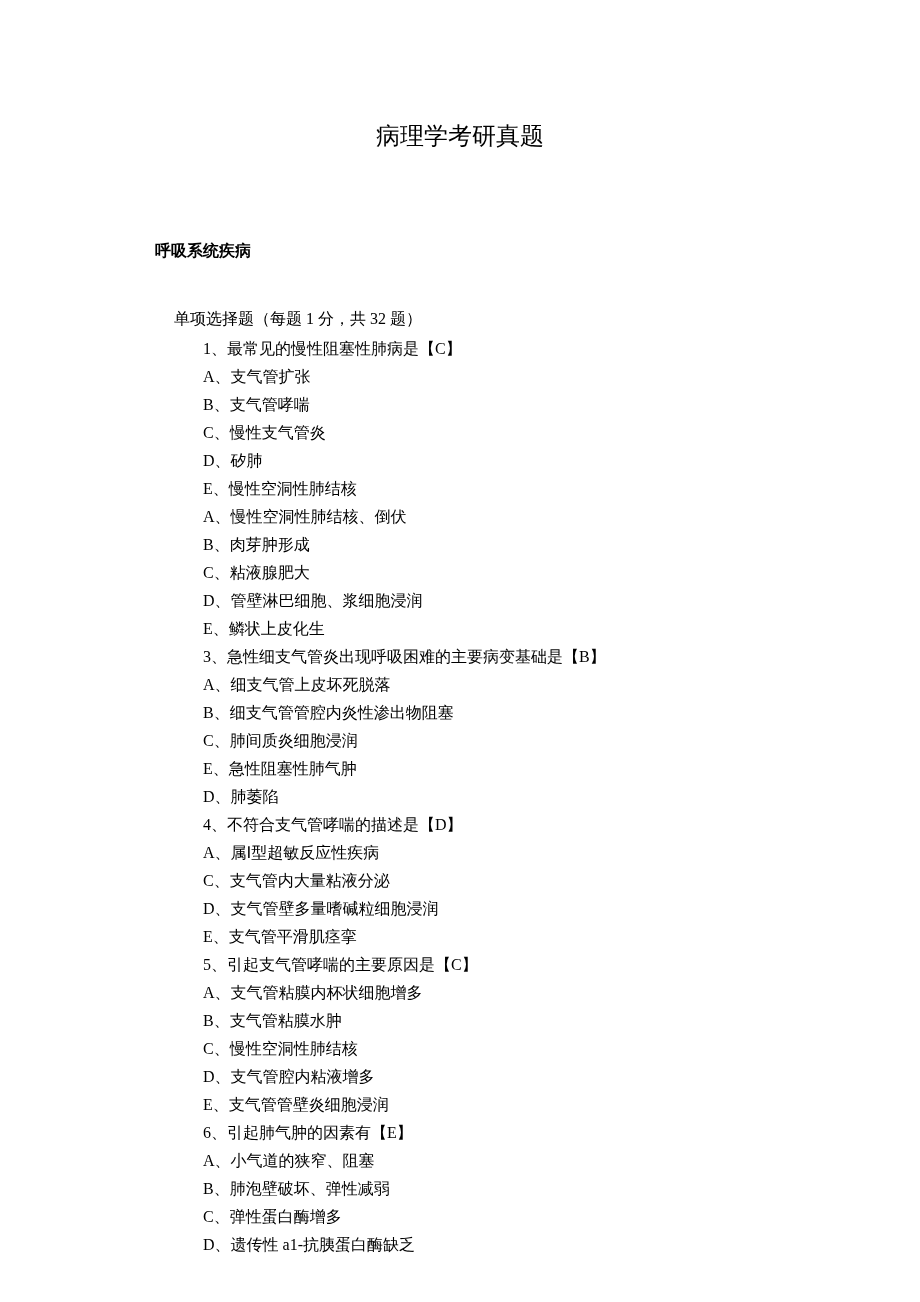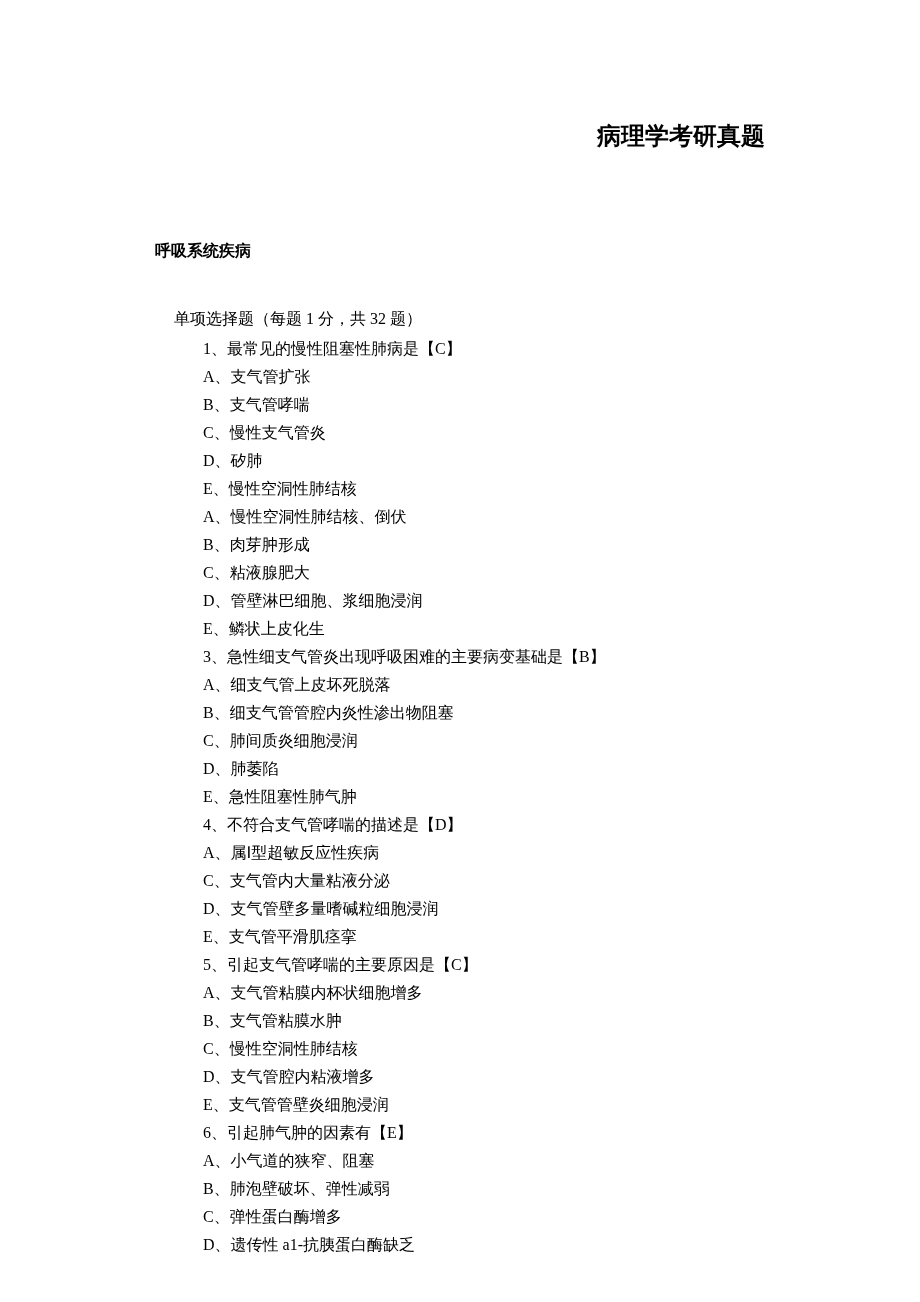--- a/index.html
+++ b/index.html
@@ -7,23 +7,23 @@
       background: #ffffff;
       width: 920px;
       height: 1302px;
       font-family: "SimSun", "宋体", serif;
       color: #000;
       padding: 115px 155px 60px 155px;
       font-size: 16px;
       line-height: 1.75;
     }
     .doc-title {
-      text-align: right;
+      text-align: center;
       font-size: 24px;
-      font-weight: bold;
+      font-weight: normal;
       font-family: "SimHei", "黑体", sans-serif;
       margin-bottom: 80px;
     }
     .section-heading {
       font-weight: bold;
       font-family: "SimHei", "黑体", sans-serif;
       margin-bottom: 40px;
     }
     .question-intro { margin-bottom: 2px; margin-left: 19px; }
     .q-block { padding-left: 48px; }
@@ -51,22 +51,22 @@
   <div class="opt-line">A、慢性空洞性肺结核、倒伏</div>
   <div class="opt-line">B、肉芽肿形成</div>
   <div class="opt-line">C、粘液腺肥大</div>
   <div class="opt-line">D、管壁淋巴细胞、浆细胞浸润</div>
   <div class="opt-line">E、鳞状上皮化生</div>
 
   <div class="q-line">3、急性细支气管炎出现呼吸困难的主要病变基础是【B】</div>
   <div class="opt-line">A、细支气管上皮坏死脱落</div>
   <div class="opt-line">B、细支气管管腔内炎性渗出物阻塞</div>
   <div class="opt-line">C、肺间质炎细胞浸润</div>
+  <div class="opt-line">E、急性阻塞性肺气肿</div>
   <div class="opt-line">D、肺萎陷</div>
-  <div class="opt-line">E、急性阻塞性肺气肿</div>
 
   <div class="q-line">4、不符合支气管哮喘的描述是【D】</div>
   <div class="opt-line">A、属Ⅰ型超敏反应性疾病</div>
   <div class="opt-line">C、支气管内大量粘液分泌</div>
   <div class="opt-line">D、支气管壁多量嗜碱粒细胞浸润</div>
   <div class="opt-line">E、支气管平滑肌痉挛</div>
 
   <div class="q-line">5、引起支气管哮喘的主要原因是【C】</div>
   <div class="opt-line">A、支气管粘膜内杯状细胞增多</div>
   <div class="opt-line">B、支气管粘膜水肿</div>

